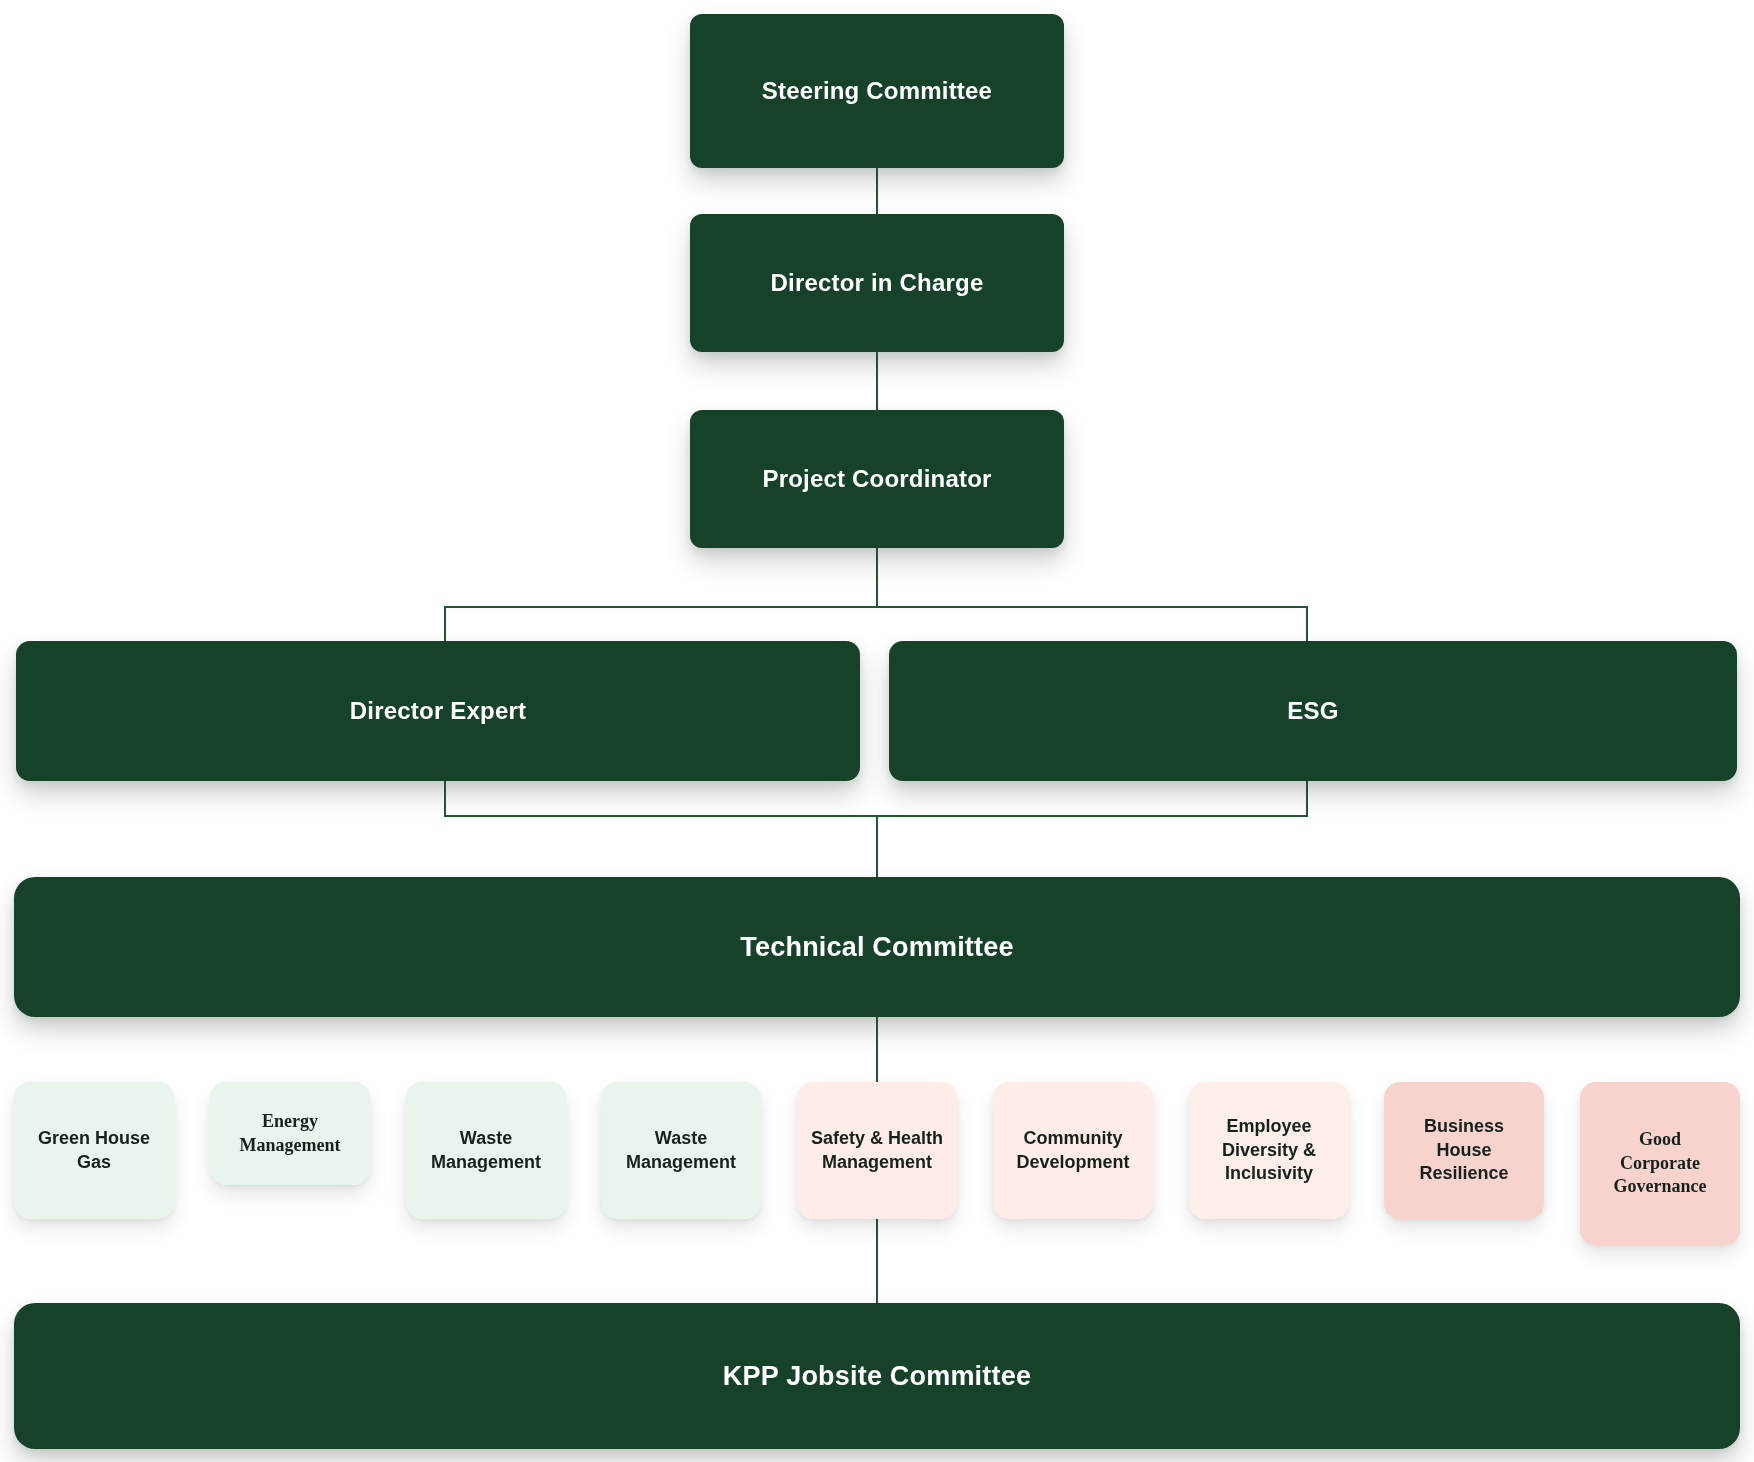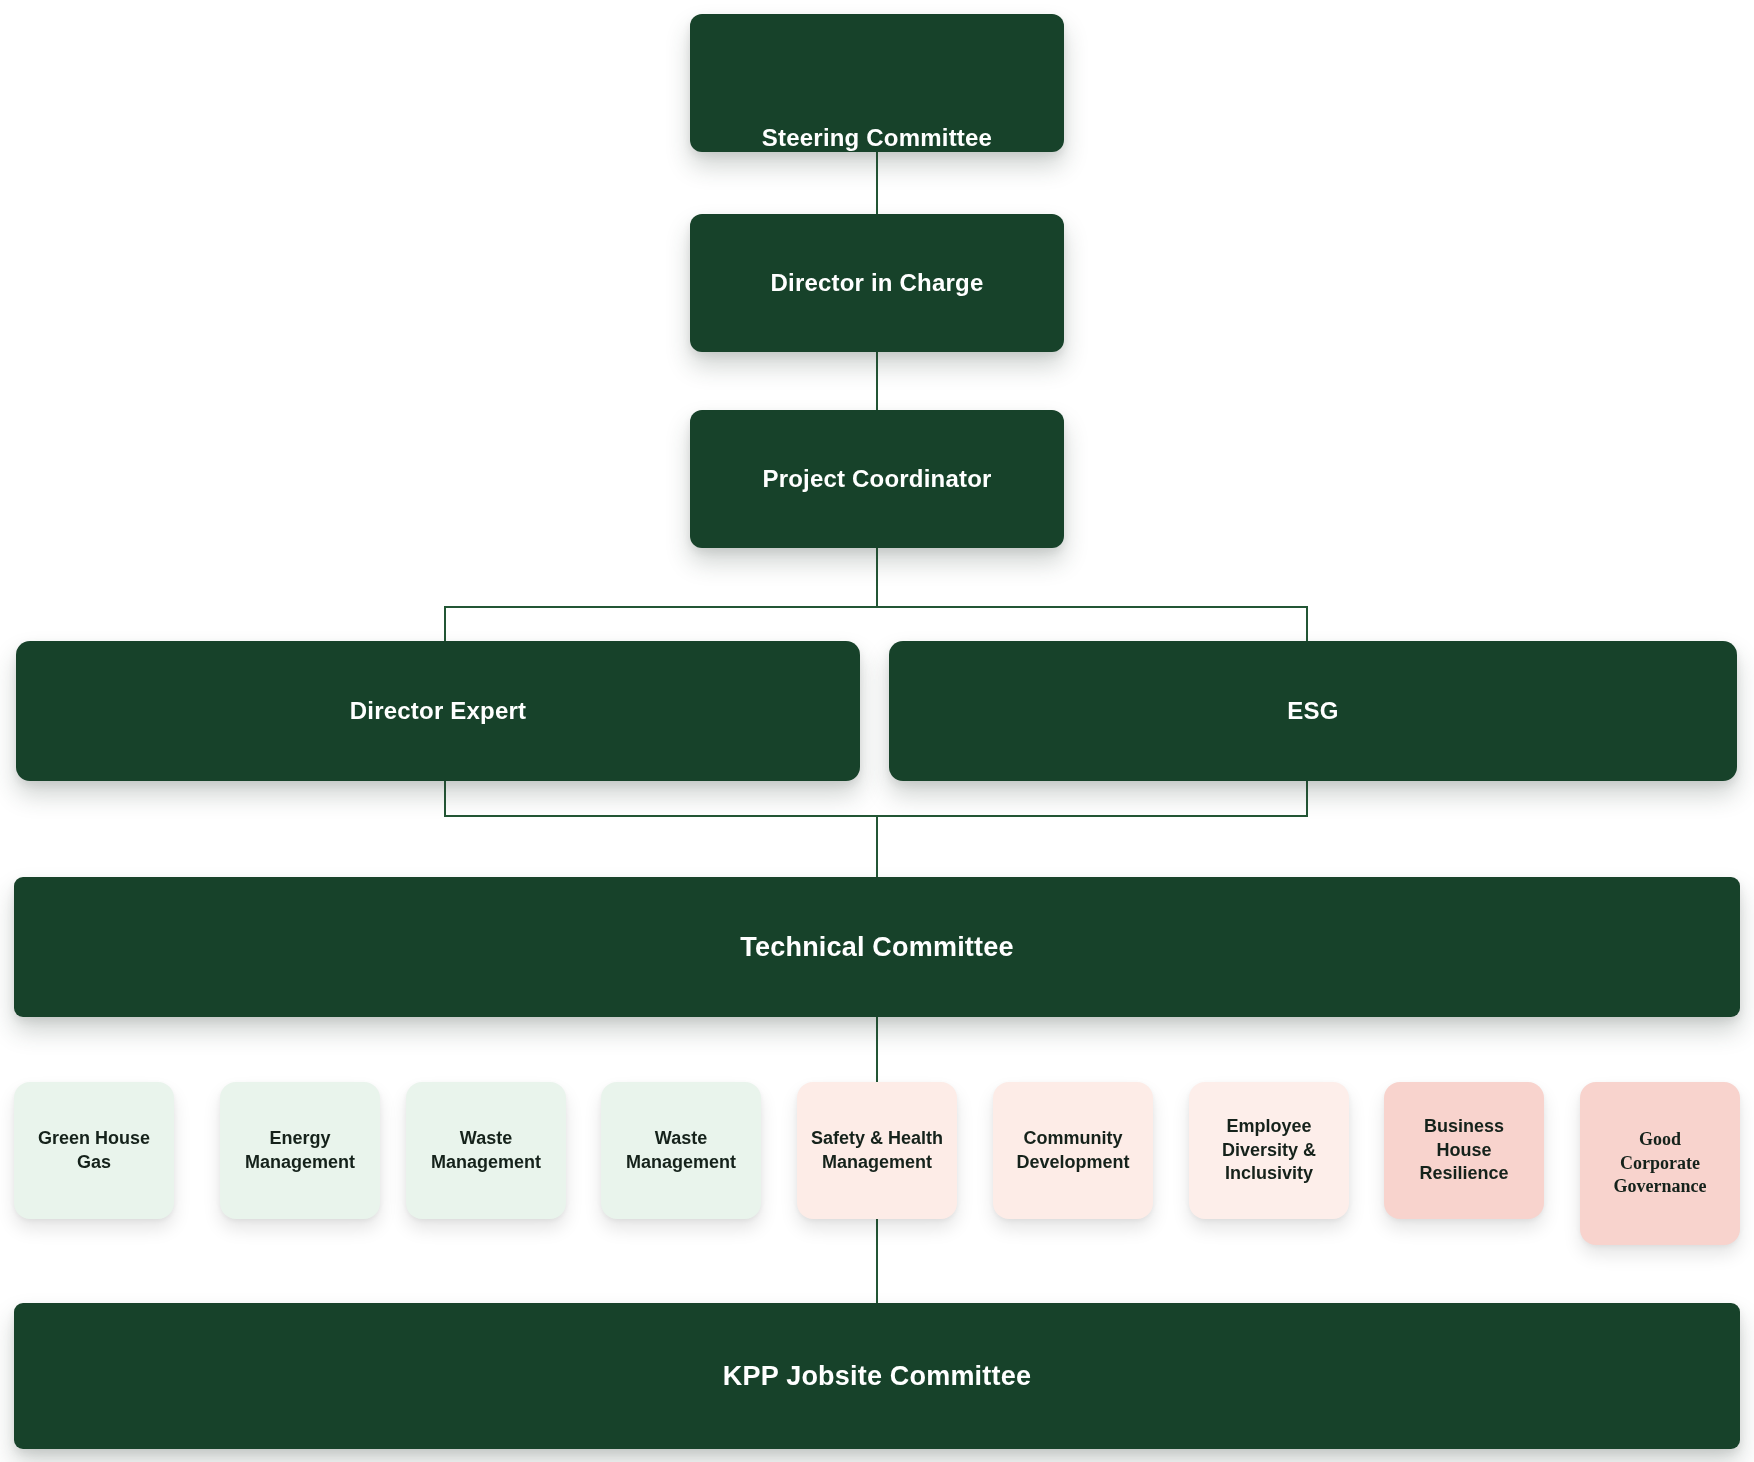--- a/index.html
+++ b/index.html
@@ -20,21 +20,21 @@
     text-align:center;font-weight:700;
     box-sizing:border-box;
   }
   .node-dark{
     background:#17422a;color:#ffffff;
     border-radius:12px;
     font-size:24px;letter-spacing:.2px;
     box-shadow:0 14px 24px rgba(40,60,50,.22),0 4px 8px rgba(0,0,0,.08);
   }
   .node-dark.wide{border-radius:14px;}
-  .node-dark.banner{font-size:27px;border-radius:9px;}
+  .node-dark.banner{font-size:27px;border-radius:21px;}
   .node-sub{
     border-radius:16px;
     font-size:18px;line-height:1.32;
     color:#15221b;
     white-space:pre-line;
     padding:10px 12px;
     box-shadow:0 10px 18px rgba(0,0,0,.10),0 2px 5px rgba(0,0,0,.05);
   }
   .tone-green{background:#e9f4ec;}
   .tone-rose-light{background:#fdece7;}
@@ -55,21 +55,21 @@
   <div class="line vline" style="left:1306px;top:606px;height:35px;"></div>
 
   <div class="line vline" style="left:444px;top:781px;height:36px;"></div>
   <div class="line vline" style="left:1306px;top:781px;height:36px;"></div>
   <div class="line hline" style="left:444px;top:815px;width:864px;"></div>
   <div class="line vline" style="left:876px;top:815px;height:62px;"></div>
 
   <div class="line vline" style="left:876px;top:1017px;height:65px;"></div>
   <div class="line vline" style="left:876px;top:1219px;height:84px;"></div>
 
-  <div class="node node-dark" style="left:690px;top:14px;width:374px;height:138px;align-items:flex-end;">
+  <div class="node node-dark" style="left:690px;top:14px;width:374px;height:154px;">
     <span>Steering Committee</span>
   </div>
 
   <div class="node node-dark" style="left:690px;top:214px;width:374px;height:138px;">
     <span>Director in Charge</span>
   </div>
 
   <div class="node node-dark" style="left:690px;top:410px;width:374px;height:138px;">
     <span>Project Coordinator</span>
   </div>
@@ -83,21 +83,21 @@
   </div>
 
   <div class="node node-dark banner" style="left:14px;top:877px;width:1726px;height:140px;">
     <span>Technical Committee</span>
   </div>
 
   <div class="node node-sub tone-green" style="left:14px;top:1082px;width:160px;height:137px;">
     <span>Green House
 Gas</span>
   </div>
-  <div class="node node-sub tone-green" style="left:220px;top:1082px;width:160px;height:137px;">
+  <div class="node node-sub tone-green" style="left:210px;top:1082px;width:160px;height:103px;font-family:Liberation Serif, serif;">
     <span>Energy
 Management</span>
   </div>
   <div class="node node-sub tone-green" style="left:406px;top:1082px;width:160px;height:137px;">
     <span>Waste
 Management</span>
   </div>
   <div class="node node-sub tone-green" style="left:601px;top:1082px;width:160px;height:137px;">
     <span>Waste
 Management</span>

